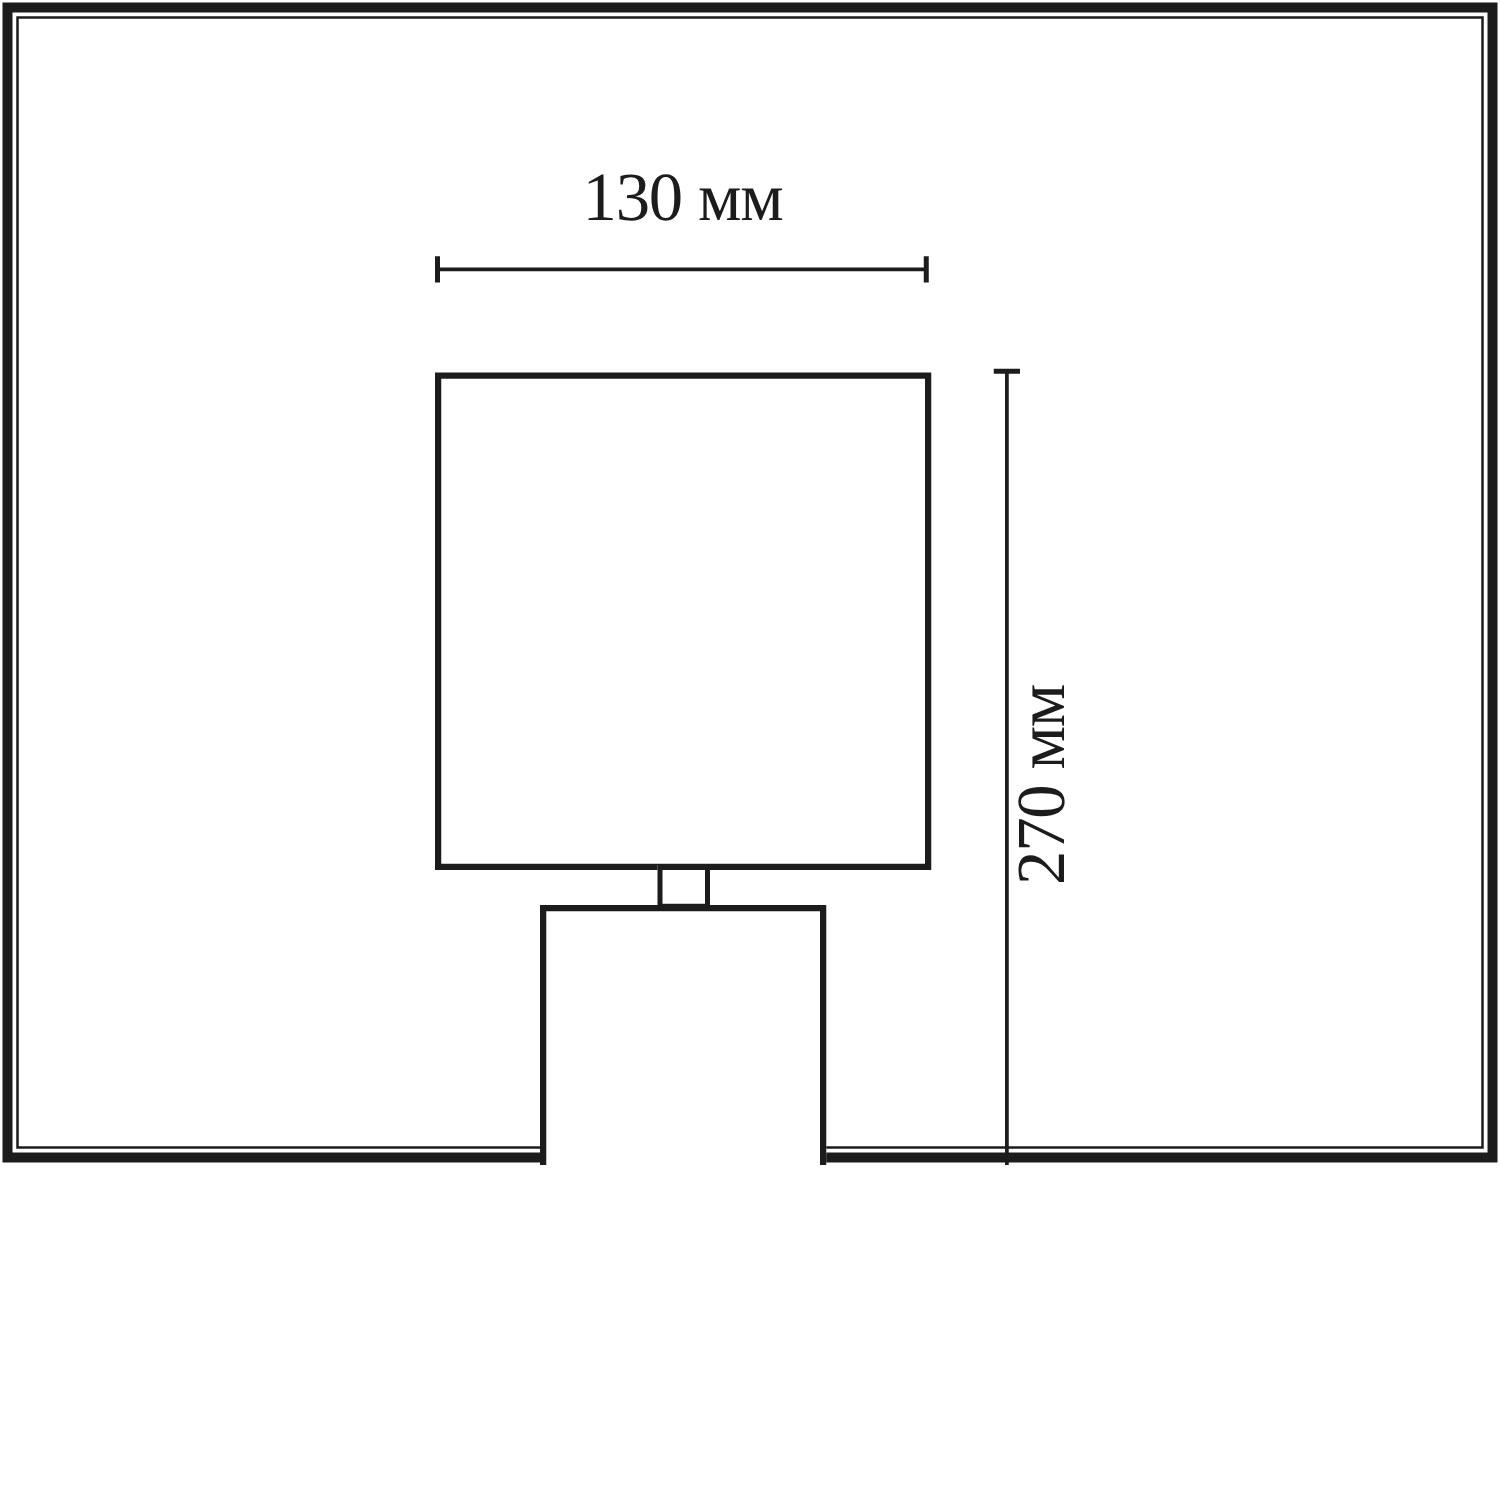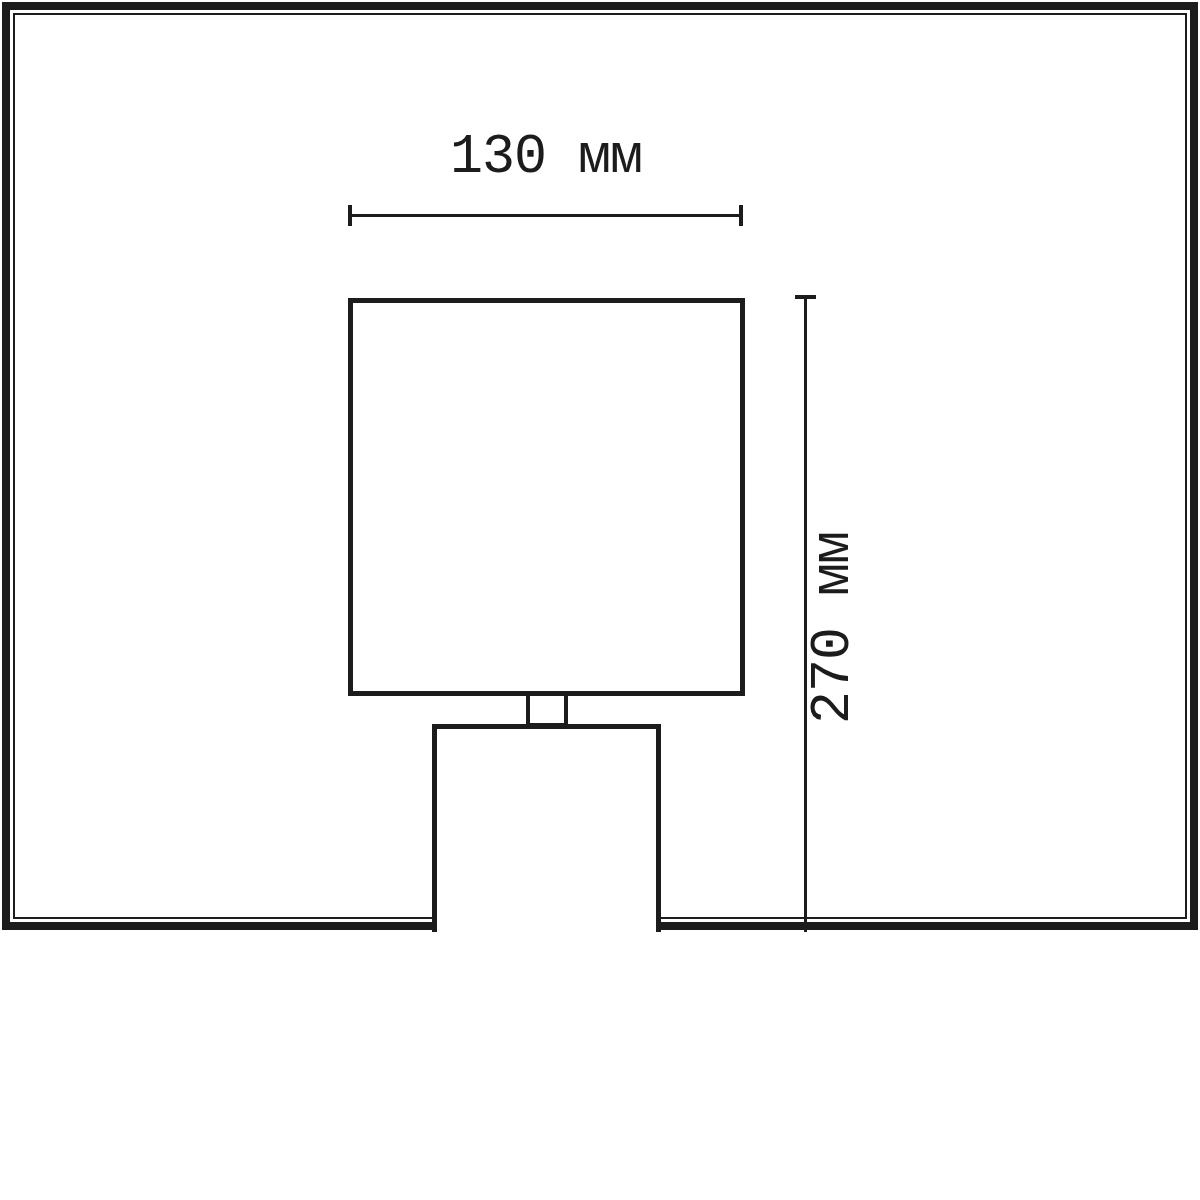--- a/index.html
+++ b/index.html
@@ -10,21 +10,21 @@
     margin: 0;
     padding: 0;
     background: var(--bg);
   }
   .canvas {
     position: relative;
     width: 1200px;
     height: 932px;
     background: var(--bg);
     overflow: hidden;
-    font-family: Liberation Mono, monospace;
+    font-family: Liberation Serif, serif;
     color: var(--line);
   }
 
   
   .frame-outer {
     position: absolute;
     inset: 2px;
     border: 8px solid var(--line);
   }
   .frame-inner {

